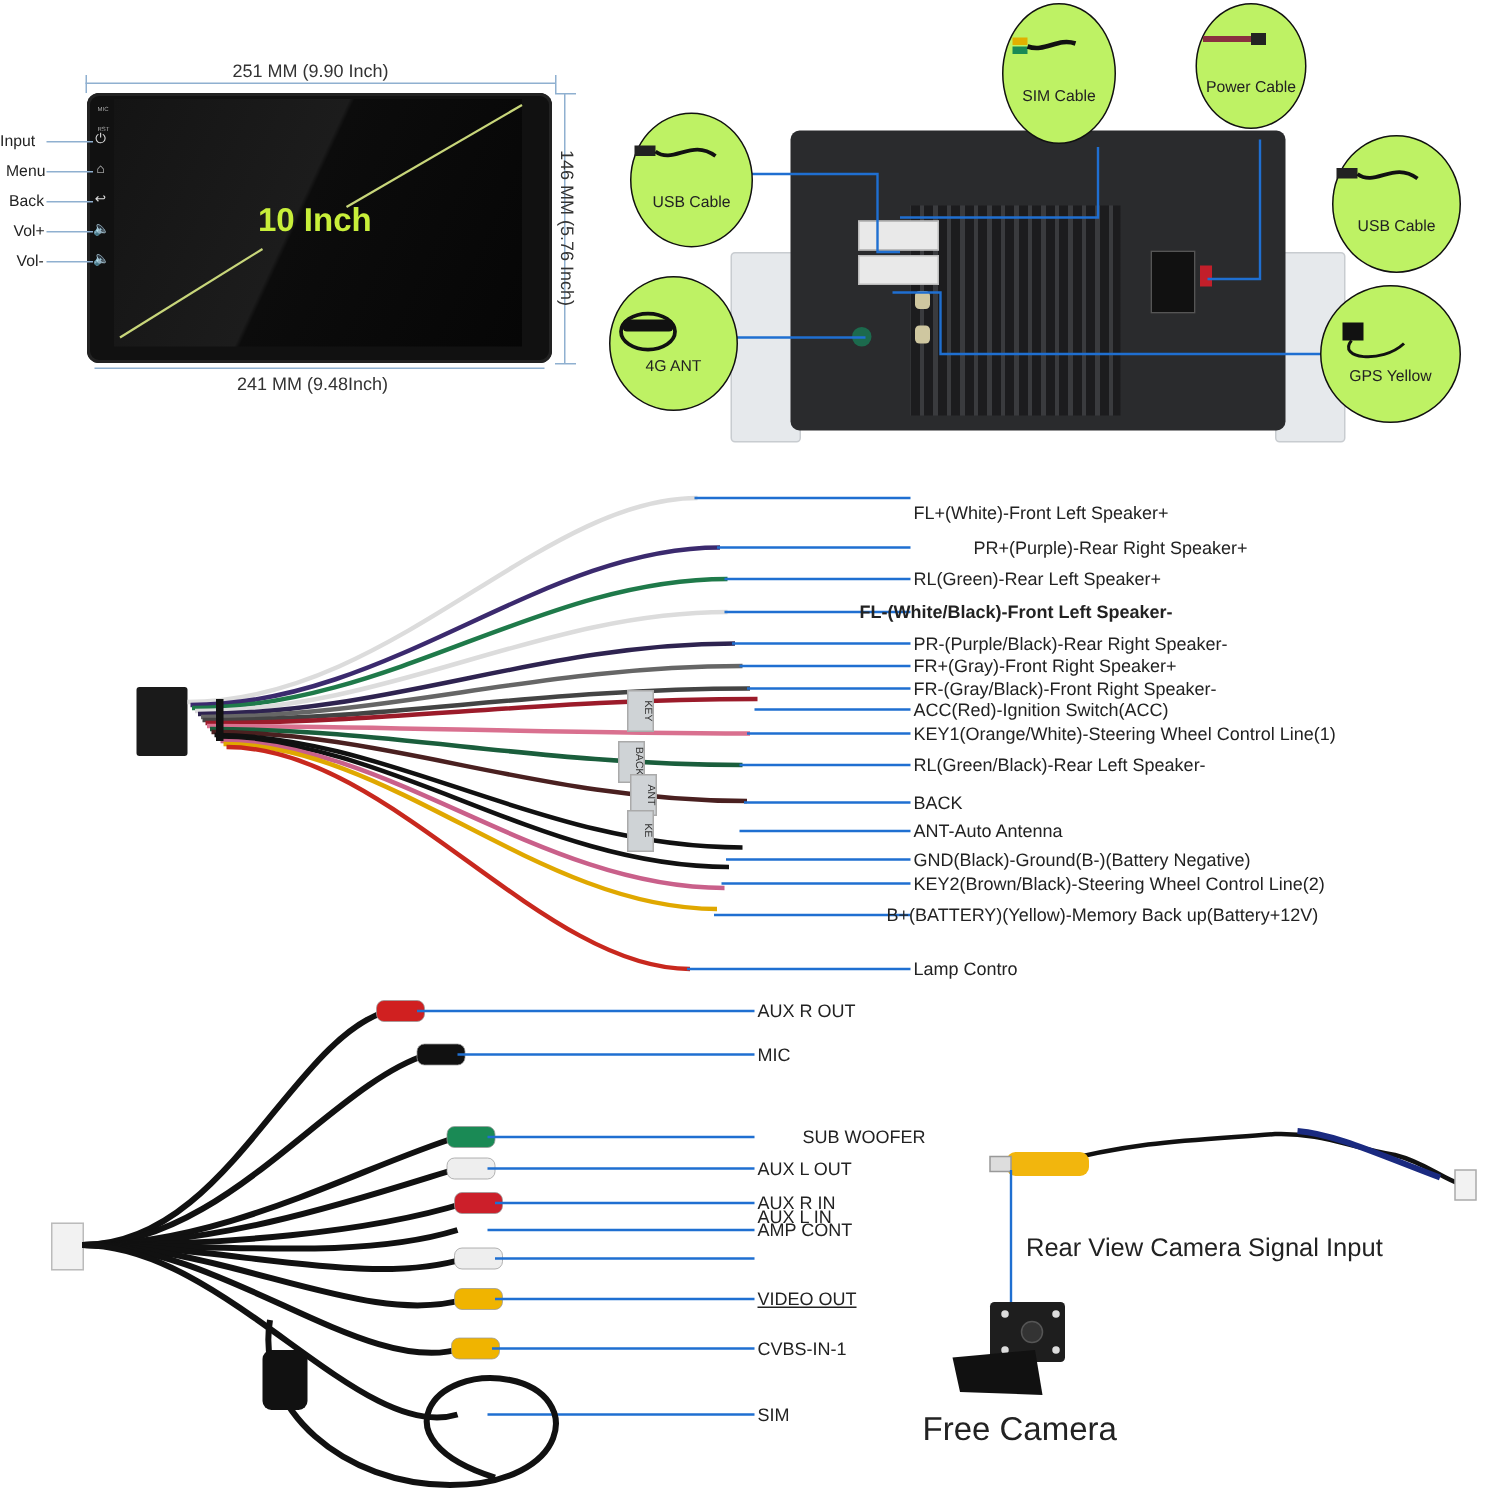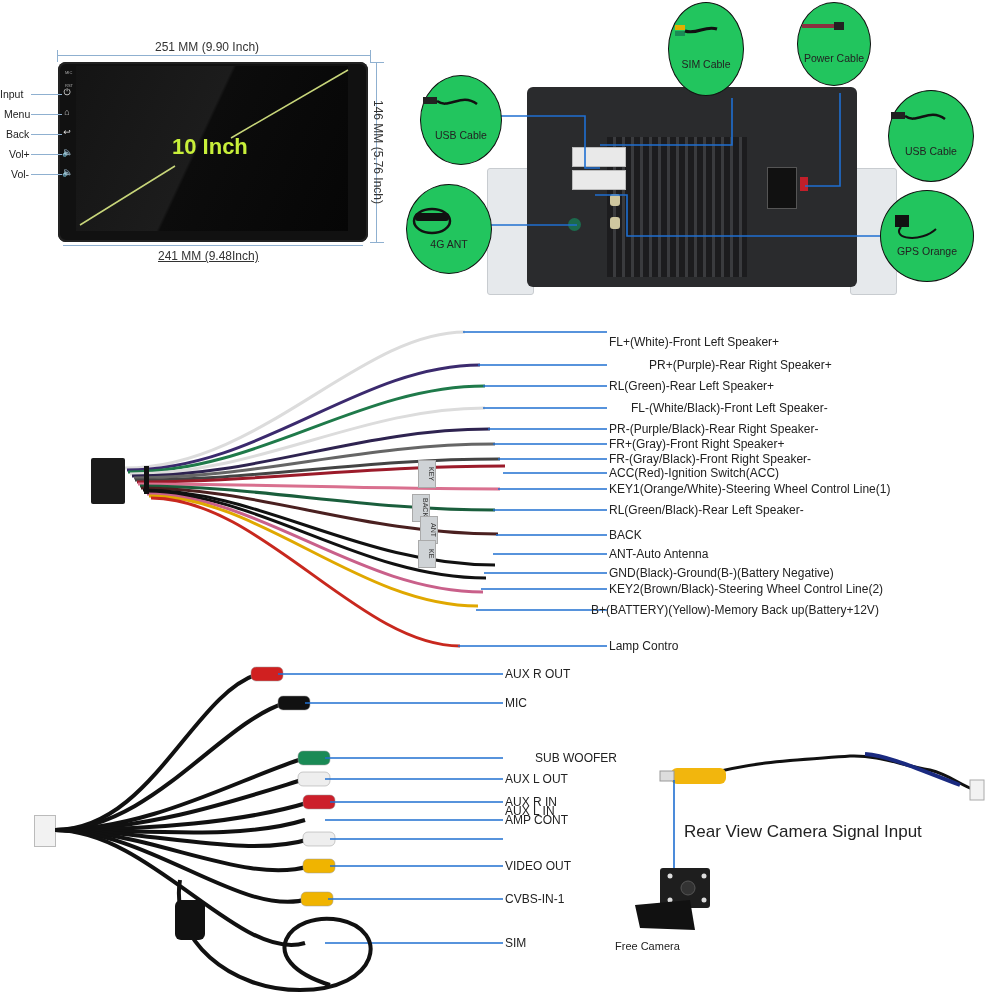--- a/index.html
+++ b/index.html
@@ -1,40 +1,40 @@
 <!DOCTYPE html>
 <html><head>
 <meta charset="utf-8">
 <style>
   html,body{margin:0;padding:0;background:#fff;}
   body{width:991px;height:1000px;position:relative;overflow:hidden;font-family:"Liberation Sans",sans-serif;color:#222;}
   .abs{position:absolute;}
   .lbl{position:absolute;font-size:12px;white-space:nowrap;color:#222;line-height:14px;}
   .dim{position:absolute;font-size:12px;color:#333;white-space:nowrap;}
-  .circle{position:absolute;border:1.5px solid #111;border-radius:50%;background:#22c55e;}
+  .circle{position:absolute;border:1.5px solid #111;border-radius:50%;background:#bef264;}
   .circle .ct{position:absolute;left:0;right:0;text-align:center;font-size:10.5px;color:#222;}
   svg{position:absolute;left:0;top:0;}
 </style>
 </head>
 <body>
 
 <div>
 
   <div class="abs" style="left:57px;top:55px;width:313px;height:1px;background:#8fb0d0;"></div>
   <div class="abs" style="left:57px;top:50px;width:1px;height:12px;background:#8fb0d0;"></div>
   <div class="abs" style="left:370px;top:50px;width:1px;height:12px;background:#8fb0d0;"></div>
   <div class="dim" style="left:155px;top:40px;">251 MM (9.90 Inch)</div>
 
   <div class="abs" style="left:376px;top:62px;width:1px;height:180px;background:#8fb0d0;"></div>
   <div class="abs" style="left:370px;top:62px;width:14px;height:1px;background:#8fb0d0;"></div>
   <div class="abs" style="left:370px;top:242px;width:14px;height:1px;background:#8fb0d0;"></div>
   <div class="dim" style="left:318px;top:145px;transform:rotate(90deg);transform-origin:center;width:120px;text-align:center;">146 MM (5.76 Inch)</div>
 
   <div class="abs" style="left:63px;top:245px;width:300px;height:1px;background:#8fb0d0;"></div>
-  <div class="dim" style="left:158px;top:249px;text-decoration:underline;">241 MM (9.48Inch)</div>
+  <div class="dim" style="left:158px;top:249px;">241 MM (9.48Inch)</div>
 
   <div class="abs" style="left:58px;top:62px;width:310px;height:180px;background:#111;border-radius:8px;box-shadow:inset 0 0 0 2px #222;">
     <div class="abs" style="left:18px;top:4px;width:272px;height:165px;background:linear-gradient(115deg,#141414 0%,#1c1c1c 45%,#0c0c0c 46%,#060606 100%);"></div>
     <div class="abs" style="left:7px;top:8px;font-size:4px;color:#aaa;">MIC</div>
     <div class="abs" style="left:7px;top:21px;font-size:4px;color:#aaa;">RST</div>
   </div>
   <svg width="991" height="300">
     <line x1="80" y1="225" x2="175" y2="166" stroke="#c8d67a" stroke-width="1.5"></line>
     <line x1="231" y1="138" x2="348" y2="70" stroke="#c8d67a" stroke-width="1.5"></line>
   </svg>
@@ -141,21 +141,21 @@
         </div>
         <div class="ct" style="top: 53px;">4G ANT</div>
       </div>
       <div class="circle" style="left: 880px; top: 190px; width: 92px; height: 90px;">
         <div class="abs" style="left: 0px; right: 0px; top: 18px; display: flex; justify-content: center;">
           <svg width="60" height="40" viewBox="0 0 60 40">
             <rect x="14" y="6" width="14" height="12" fill="#111"></rect>
             <path d="M20,18 C10,30 40,34 55,20" stroke="#111" stroke-width="2" fill="none"></path>
           </svg>
         </div>
-        <div class="ct" style="top: 54px;">GPS Orange</div>
+        <div class="ct" style="top: 54px;">GPS Yellow</div>
       </div>
     </div>
 </div>
 
 <div>
   <div class="abs" style="left:91px;top:458px;width:34px;height:46px;background:#1a1a1a;border-radius:2px;"></div>
   <svg id="harness-svg" width="991" height="1000">
       <path d="M125,468 C260,468 360,332 465,332" stroke="#dcdcdc" stroke-width="3" fill="none"></path>
       <line x1="463" y1="332" x2="607" y2="332" stroke="#1f6fd1" stroke-width="1.6"></line>
       <path d="M127,470 C260,470 360,365 480,365" stroke="#3b2a6e" stroke-width="3" fill="none"></path>
@@ -187,21 +187,21 @@
       <path d="M149,496 C260,496 360,606 478,606" stroke="#e0a800" stroke-width="3" fill="none"></path>
       <line x1="476" y1="610" x2="607" y2="610" stroke="#1f6fd1" stroke-width="1.6"></line>
       <path d="M151,498 C260,498 360,646 460,646" stroke="#c8281e" stroke-width="3" fill="none"></path>
       <line x1="458" y1="646" x2="607" y2="646" stroke="#1f6fd1" stroke-width="1.6"></line>
       <rect x="144" y="466" width="5" height="28" fill="#111"></rect>
     </svg>
   <div id="harness-labels">
       <div class="lbl" style="left: 609px; top: 325px; margin-top: 10px;">FL+(White)-Front Left Speaker+</div>
       <div class="lbl" style="left: 609px; top: 358px; margin-left: 40px;">PR+(Purple)-Rear Right Speaker+</div>
       <div class="lbl" style="left: 609px; top: 379px;">RL(Green)-Rear Left Speaker+</div>
-      <div class="lbl" style="left: 631px; top: 401px;">FL-(White/Black)-Front Left Speaker-</div>
+      <div class="lbl" style="left: 573px; top: 401px; font-weight: bold;">FL-(White/Black)-Front Left Speaker-</div>
       <div class="lbl" style="left: 609px; top: 422px;">PR-(Purple/Black)-Rear Right Speaker-</div>
       <div class="lbl" style="left: 609px; top: 437px;">FR+(Gray)-Front Right Speaker+</div>
       <div class="lbl" style="left: 609px; top: 452px;">FR-(Gray/Black)-Front Right Speaker-</div>
       <div class="lbl" style="left: 609px; top: 466px;">ACC(Red)-Ignition Switch(ACC)</div>
       <div class="lbl" style="left: 609px; top: 482px;">KEY1(Orange/White)-Steering Wheel Control Line(1)</div>
       <div class="lbl" style="left: 609px; top: 503px;">RL(Green/Black)-Rear Left Speaker-</div>
       <div class="lbl" style="left: 609px; top: 528px;">BACK</div>
       <div class="lbl" style="left: 609px; top: 547px;">ANT-Auto Antenna</div>
       <div class="lbl" style="left: 609px; top: 566px;">GND(Black)-Ground(B-)(Battery Negative)</div>
       <div class="lbl" style="left: 609px; top: 582px;">KEY2(Brown/Black)-Steering Wheel Control Line(2)</div>
@@ -251,21 +251,21 @@
       <rect x="175" y="900" width="30" height="40" rx="6" fill="#111"></rect>
     </svg>
   <div id="rca-labels">
       <div class="lbl" style="left: 505px; top: 667px;">AUX R OUT</div>
       <div class="lbl" style="left: 505px; top: 696px;">MIC</div>
       <div class="lbl" style="left: 505px; top: 751px; margin-left: 30px;">SUB WOOFER</div>
       <div class="lbl" style="left: 505px; top: 772px;">AUX L OUT</div>
       <div class="lbl" style="left: 505px; top: 795px;">AUX R IN</div>
       <div class="lbl" style="left: 505px; top: 813px;">AMP CONT</div>
       <div class="lbl" style="left: 505px; top: 804px;">AUX L IN</div>
-      <div class="lbl" style="left: 505px; top: 859px;">VIDEO OUT</div>
+      <div class="lbl" style="left: 505px; top: 859px; text-decoration: underline;">VIDEO OUT</div>
       <div class="lbl" style="left: 505px; top: 892px;">CVBS-IN-1</div>
       <div class="lbl" style="left: 505px; top: 936px;">SIM</div>
     </div>
 </div>
 
 <div>
   <svg width="991" height="1000">
     <path d="M700,776 C760,760 800,760 850,756 C880,755 900,765 930,770 C950,775 960,785 975,790" stroke="#111" stroke-width="3" fill="none"></path>
     <path d="M865,754 C890,756 920,770 960,785" stroke="#1a2a80" stroke-width="4" fill="none"></path>
     <rect x="671" y="768" width="55" height="16" rx="6" fill="#f2b60d"></rect>
@@ -274,14 +274,14 @@
     <line x1="674" y1="780" x2="674" y2="905" stroke="#1f6fd1" stroke-width="1.6"></line>
     <rect x="660" y="868" width="50" height="40" rx="3" fill="#1e1e1e"></rect>
     <circle cx="688" cy="888" r="7" fill="#333" stroke="#555"></circle>
     <circle cx="670" cy="876" r="2.5" fill="#ddd"></circle>
     <circle cx="704" cy="876" r="2.5" fill="#ddd"></circle>
     <circle cx="670" cy="900" r="2.5" fill="#ddd"></circle>
     <circle cx="704" cy="900" r="2.5" fill="#ddd"></circle>
     <path d="M635,905 L690,900 L695,930 L640,928 Z" fill="#111"></path>
   </svg>
   <div class="abs" style="left:684px;top:822px;font-size:17px;color:#222;white-space:nowrap;">Rear View Camera Signal Input</div>
-  <div class="abs" style="left:615px;top:940px;font-size:11px;color:#222;white-space:nowrap;">Free Camera</div>
+  <div class="abs" style="left:615px;top:940px;font-size:22px;color:#222;white-space:nowrap;">Free Camera</div>
 </div>
 
 </body></html>

